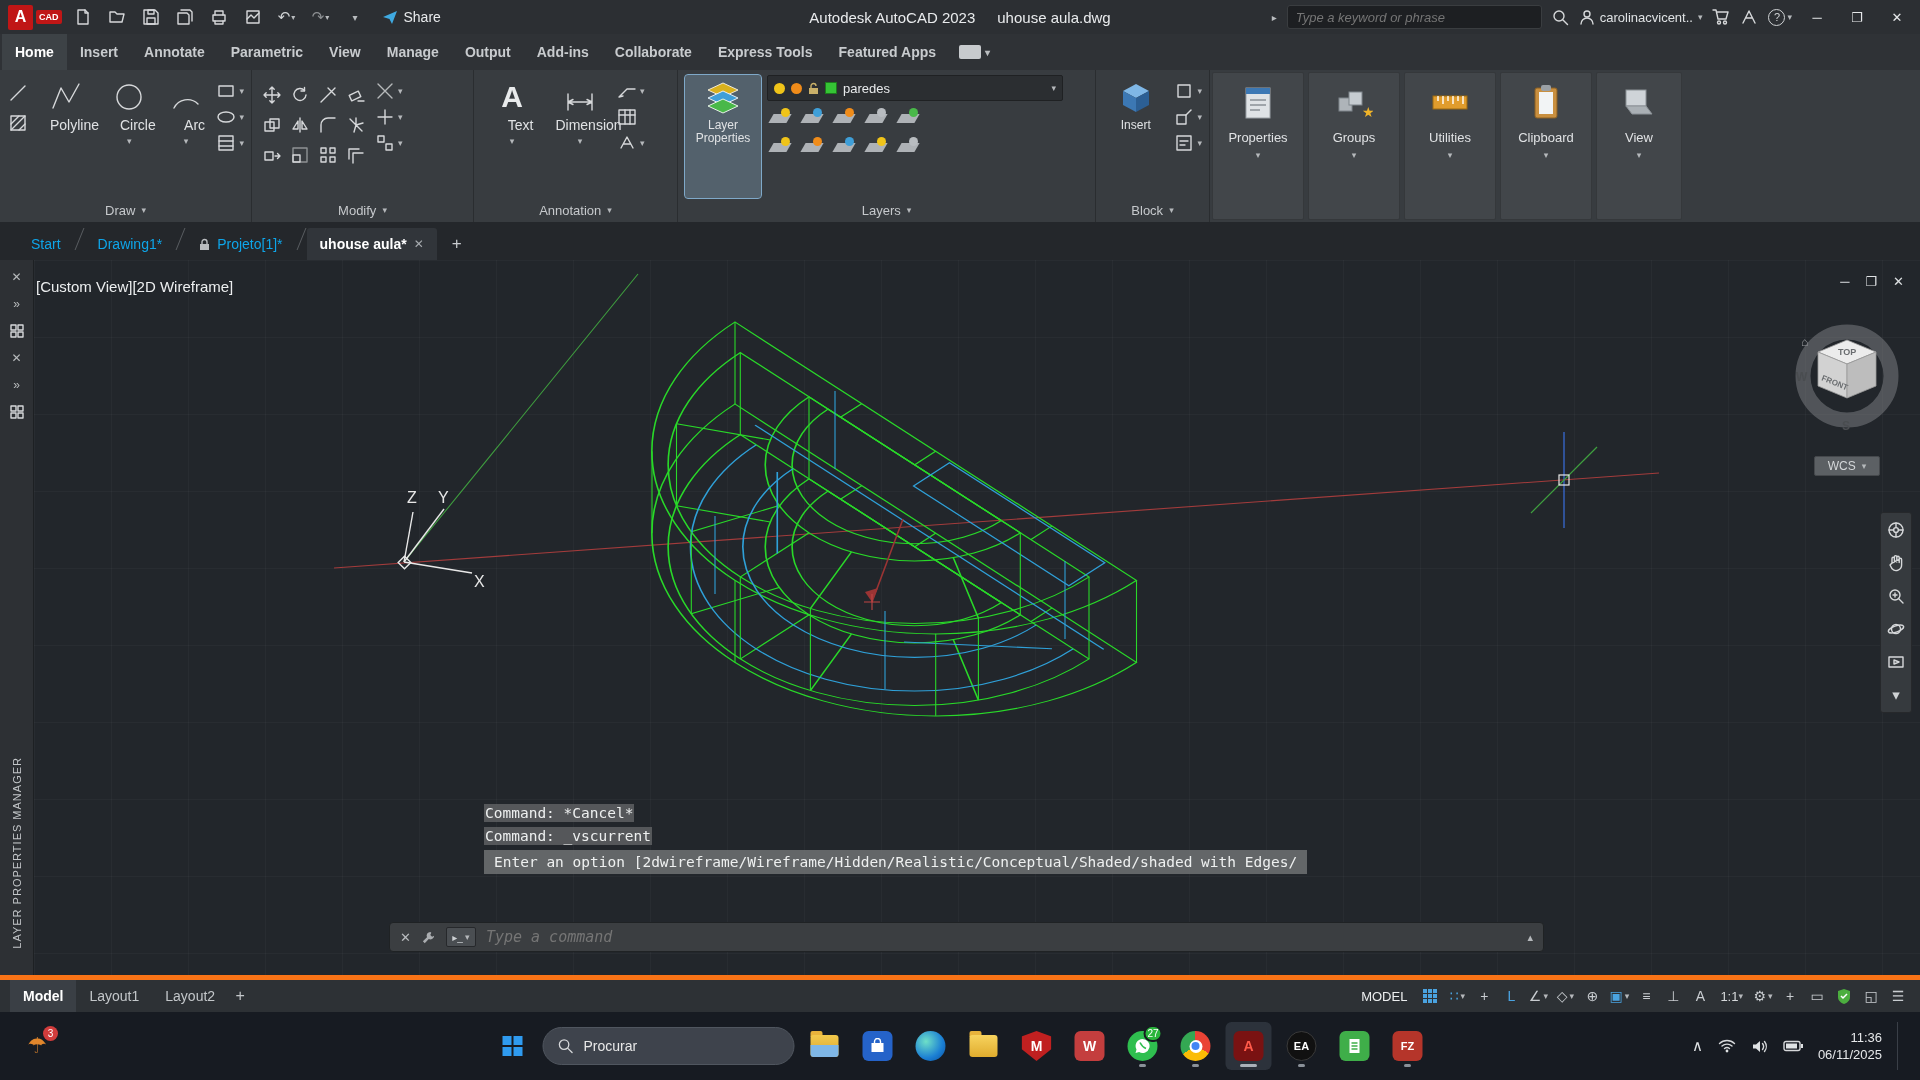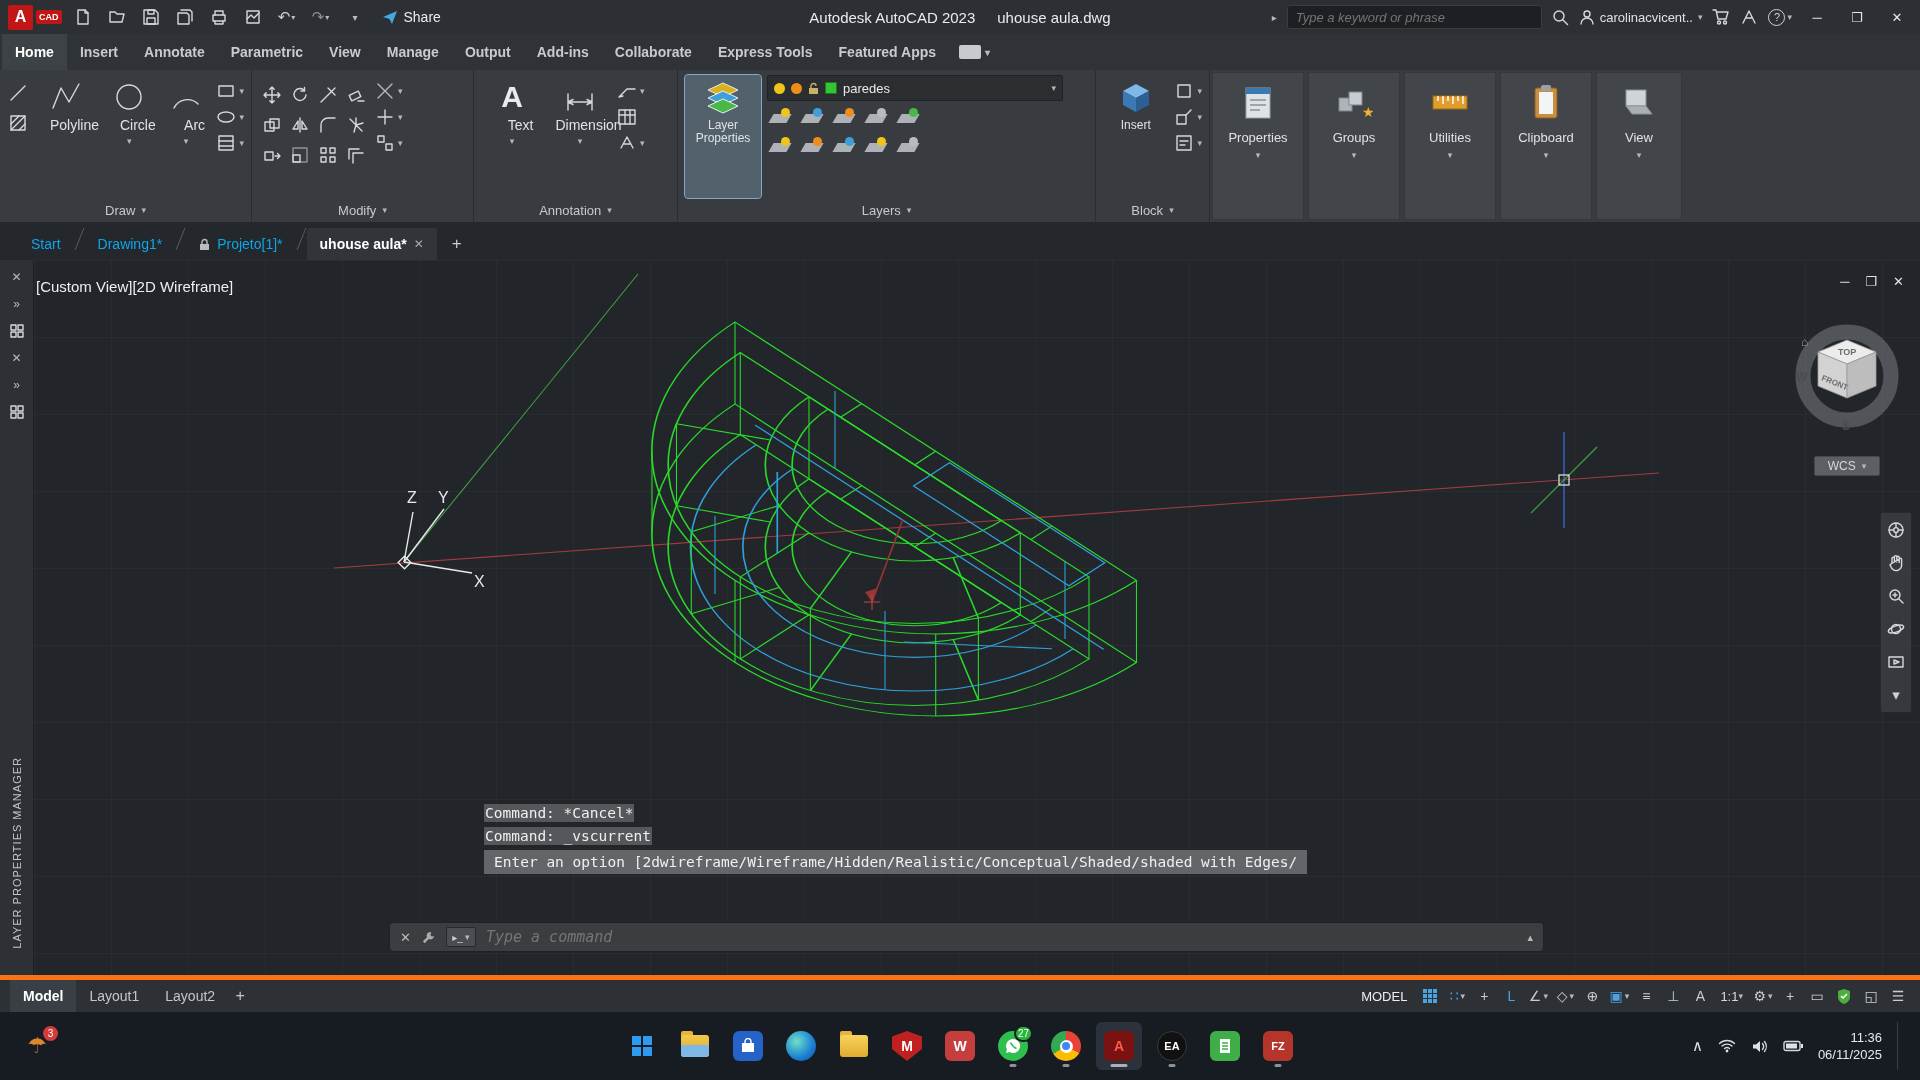--- a/index.html
+++ b/index.html
@@ -892,20 +892,27 @@
 
     <div class="tb-centergrp">
       <div class="titem">
         <svg width="24" height="24" viewBox="0 0 24 24">
             <rect x="2" y="2" width="9" height="9" fill="#2f9bf0"></rect>
             <rect x="13" y="2" width="9" height="9" fill="#2f9bf0"></rect>
             <rect x="2" y="13" width="9" height="9" fill="#2f9bf0"></rect>
             <rect x="13" y="13" width="9" height="9" fill="#2f9bf0"></rect>
           </svg>
       </div>
+      <div class="tsearch">
+        <svg width="16" height="16" viewBox="0 0 17 17">
+            <circle class="s" cx="7" cy="7" r="5"></circle>
+            <path class="s" d="M11 11l4.5 4.5"></path>
+          </svg>
+        <span>Procurar</span>
+      </div>
       <div class="titem">
         <div class="folder-ico">
             <div class="tabb" style="background:#e8b33c"></div>
             <div class="back" style="background:linear-gradient(#f2c94c,#d9a62e)"></div>
             <div style="position:absolute;left:0;right:0;bottom:0;height:12px;background:#7fb7e6;border-radius:0 0 3px 3px"></div>
           </div>
       </div>
       <div class="titem">
         <div class="appglyph" style="background:#2563c9">
             <svg width="16" height="16" viewBox="0 0 16 16">

